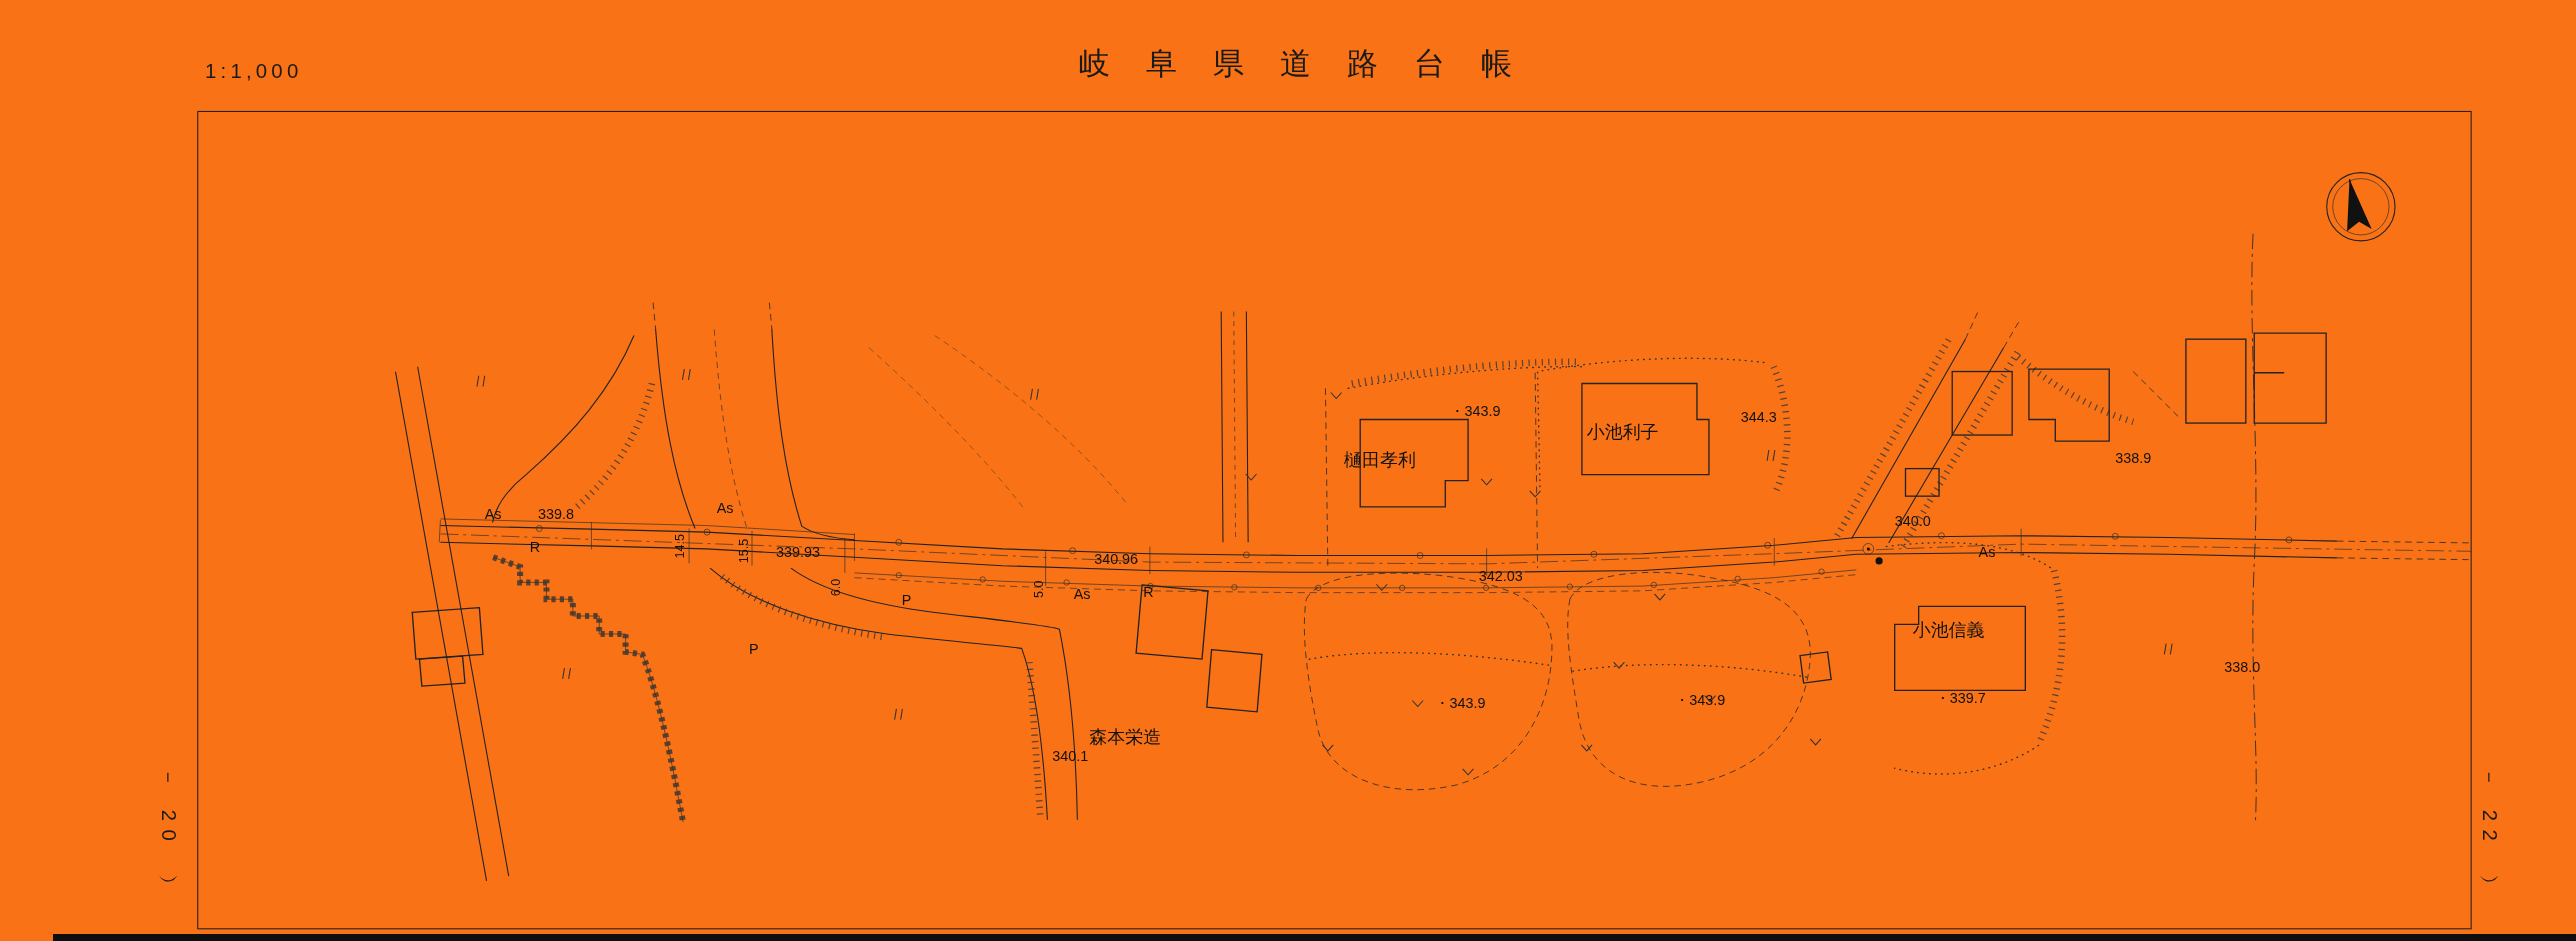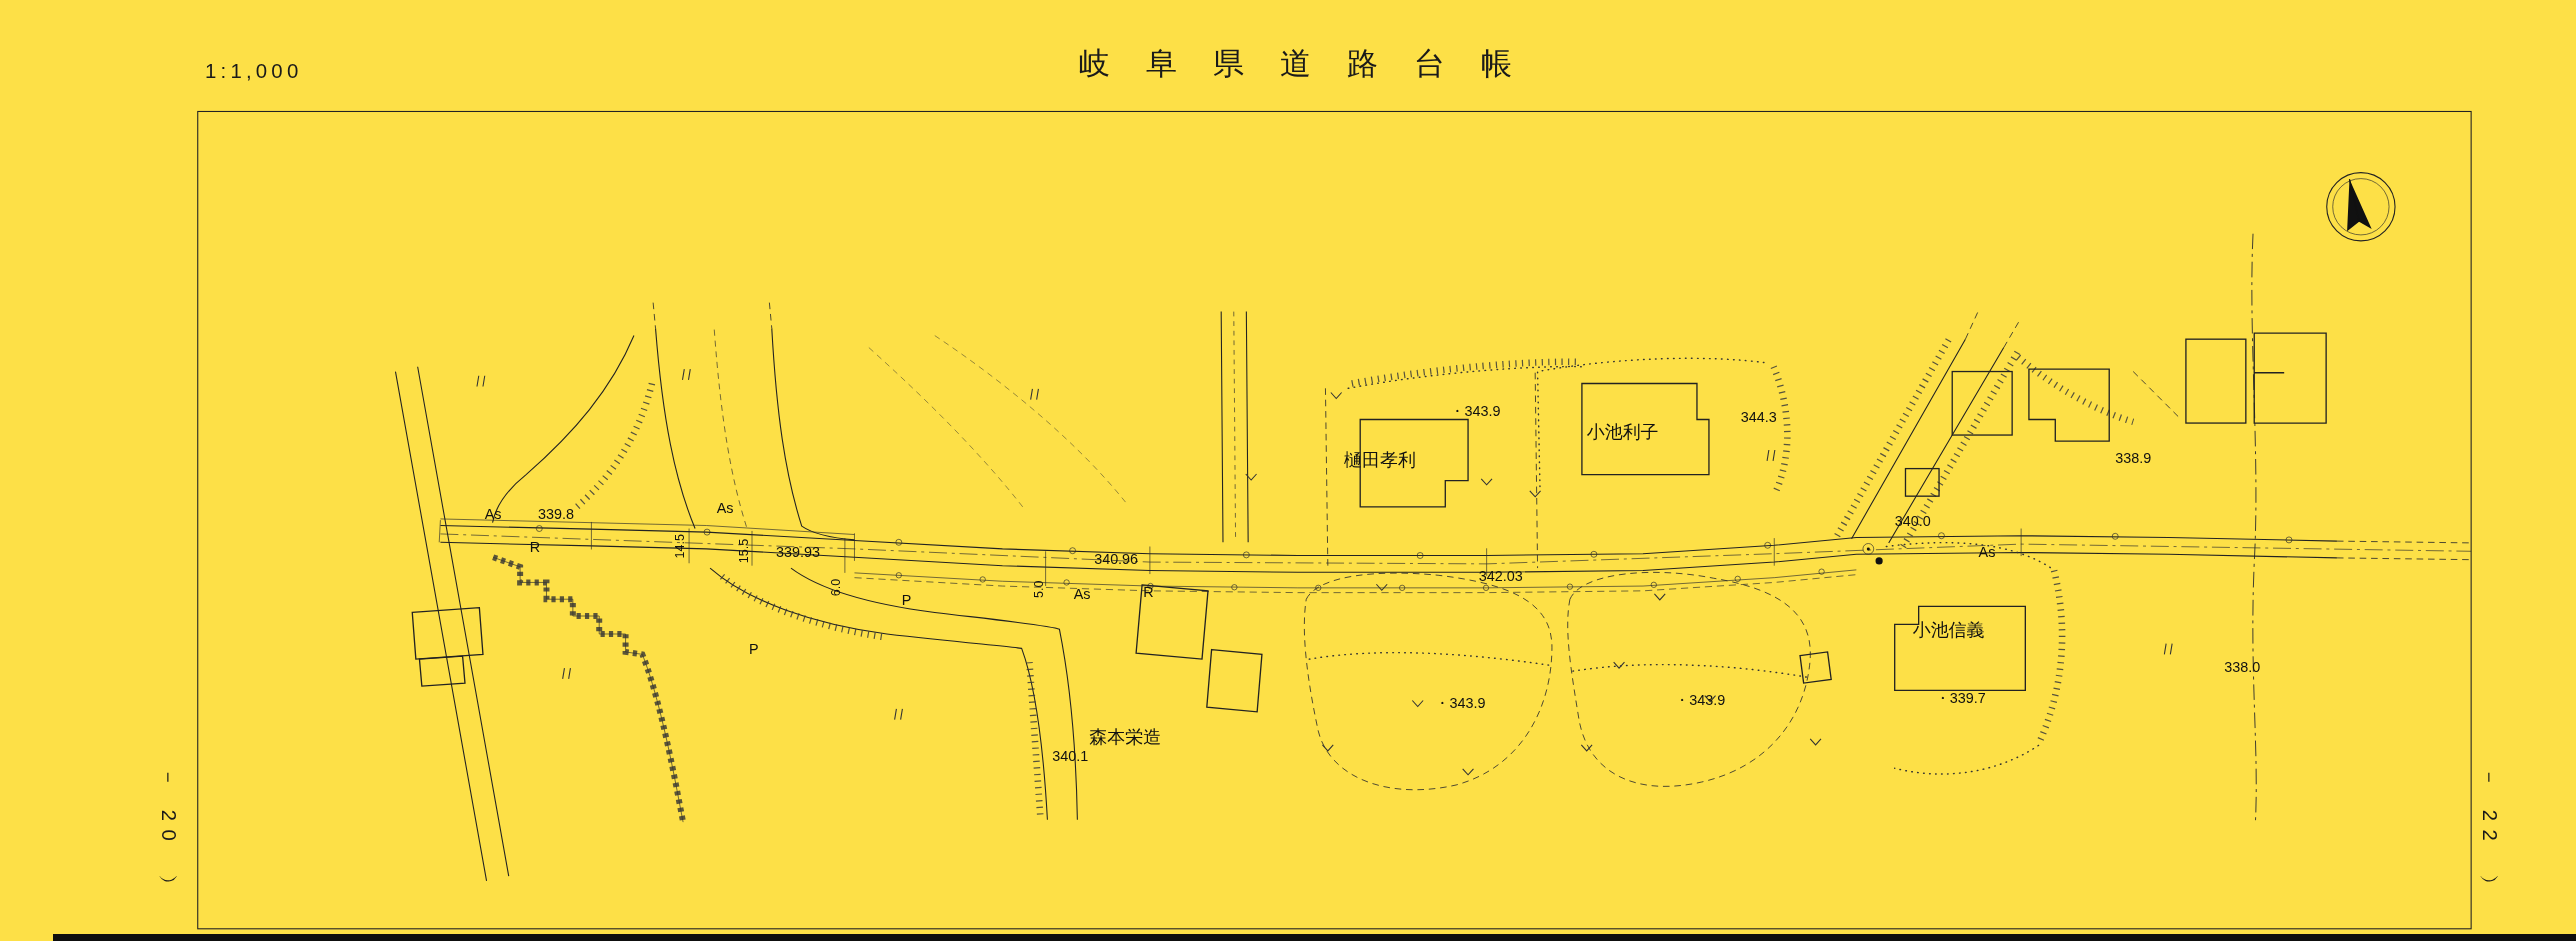--- a/index.html
+++ b/index.html
@@ -1,17 +1,17 @@
 <!DOCTYPE html>
 <html style="font-size:9.6px"><head>
 <meta charset="utf-8">
 <style>
   html,body{margin:0;padding:0;background:#e8e8e4;}
   .sheet{
-    position:relative;width:2576px;height:942px;background:#fde047;
+    position:relative;width:2576px;height:942px;background:#f97316;
     font-family:"Liberation Sans","DejaVu Sans",sans-serif;color:#1a1a1a;overflow:hidden;
   }
   .hdr-scale{position:absolute;left:205px;top:60px;font-size:20.4px;letter-spacing:4.2px;white-space:nowrap;}
   .hdr-title{position:absolute;left:1079px;top:43px;font-size:31px;letter-spacing:36px;font-weight:500;white-space:nowrap;}
   .hdr-route{position:absolute;left:1999px;top:65px;font-size:20.4px;letter-spacing:7.8px;white-space:nowrap;}
   .sheet-no{
     position:absolute;writing-mode:vertical-rl;font-size:20.4px;letter-spacing:8.4px;white-space:nowrap;
   }
   .sheet-no.left{left:155px;top:767px;}
   .sheet-no.right{left:2476px;top:767px;}

